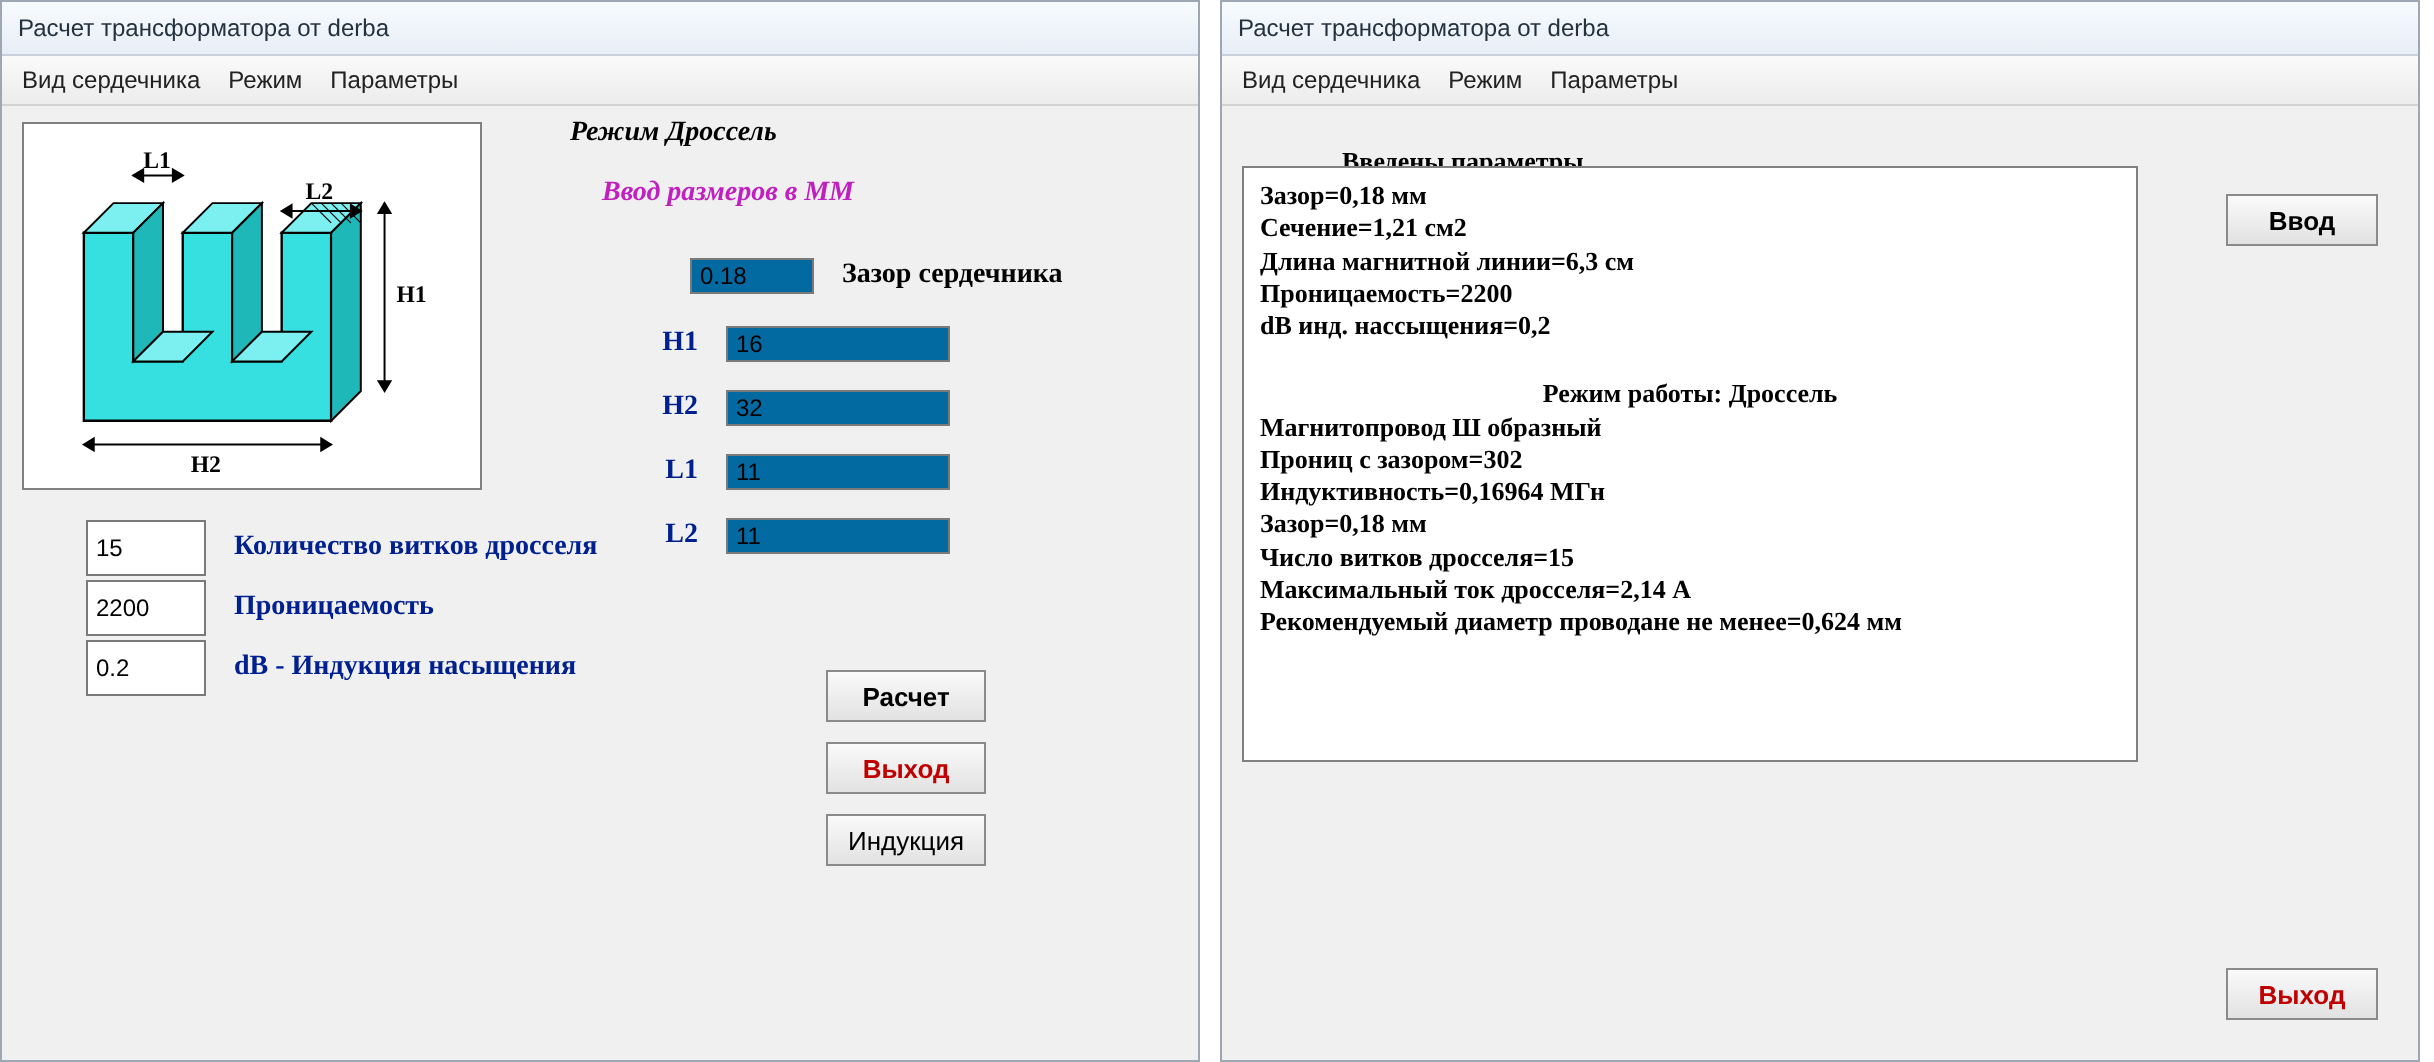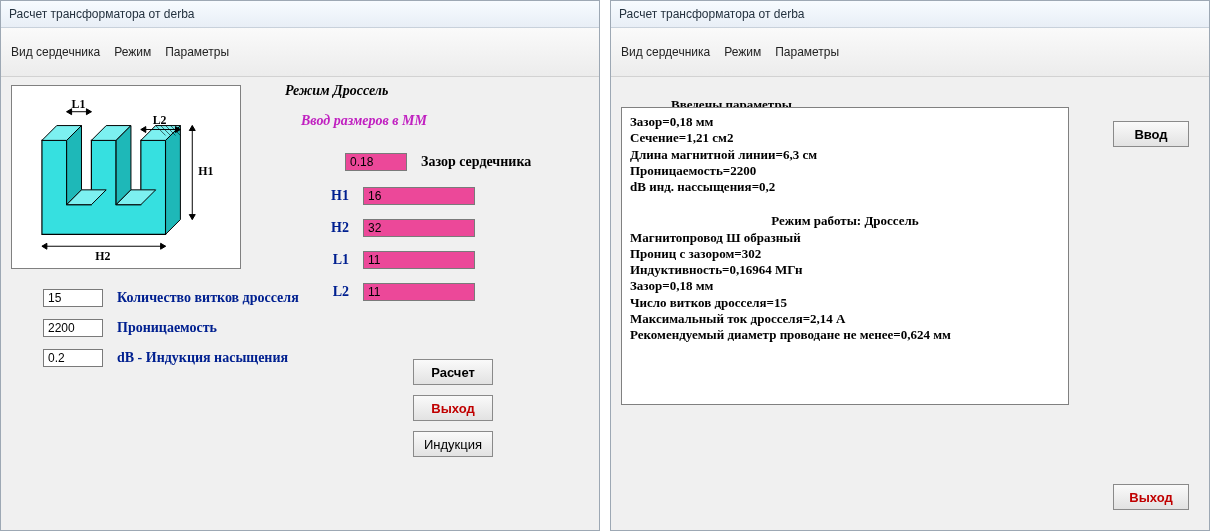--- a/index.html
+++ b/index.html
@@ -45,21 +45,21 @@
     padding: 0 8px;
     font-size: 12px;
     color: #24323f;
   }
   .menubar {
     background: linear-gradient(#fafafa, #ececec);
     height: 24px;
     display: flex;
     align-items: center;
     gap: 14px;
-    padding: 12px 10px;
+    padding: 0 10px;
     border-bottom: 1px solid #d2d2d2;
     font-size: 12px;
     color: #222;
   }
   .menubar span {
     cursor: default;
   }
   .client {
     flex: 1;
     position: relative;
@@ -113,21 +113,21 @@
     width: 48px;
     text-align: right;
     padding-right: 14px;
     font: bold 14px "Times New Roman", serif;
     color: #002090;
   }
   .dim-row input {
     width: 112px;
     height: 18px;
     border: 1px solid #7a7a7a;
-    background: #ec4899;
+    background: #0369a1;
     font: 12px "Segoe UI", Tahoma, sans-serif;
     padding: 0 4px;
     box-sizing: border-box;
   }
   .dim-row .after {
     padding-left: 14px;
     font: bold 14px "Times New Roman", serif;
     color: #000000;
   }
 
@@ -139,21 +139,21 @@
   .row-l2  { left: 300px; top: 204px; }
 
   .param-row {
     position: absolute;
     display: flex;
     align-items: center;
     height: 22px;
   }
   .param-row input {
     width: 60px;
-    height: 18px;
+    height: 28px;
     border: 1px solid #7a7a7a;
     background: #ffffff;
     font: 12px "Segoe UI", Tahoma, sans-serif;
     padding: 0 4px;
     box-sizing: border-box;
   }
   .param-row .plab {
     padding-left: 14px;
     font: bold 14px "Times New Roman", serif;
     color: #002090;

